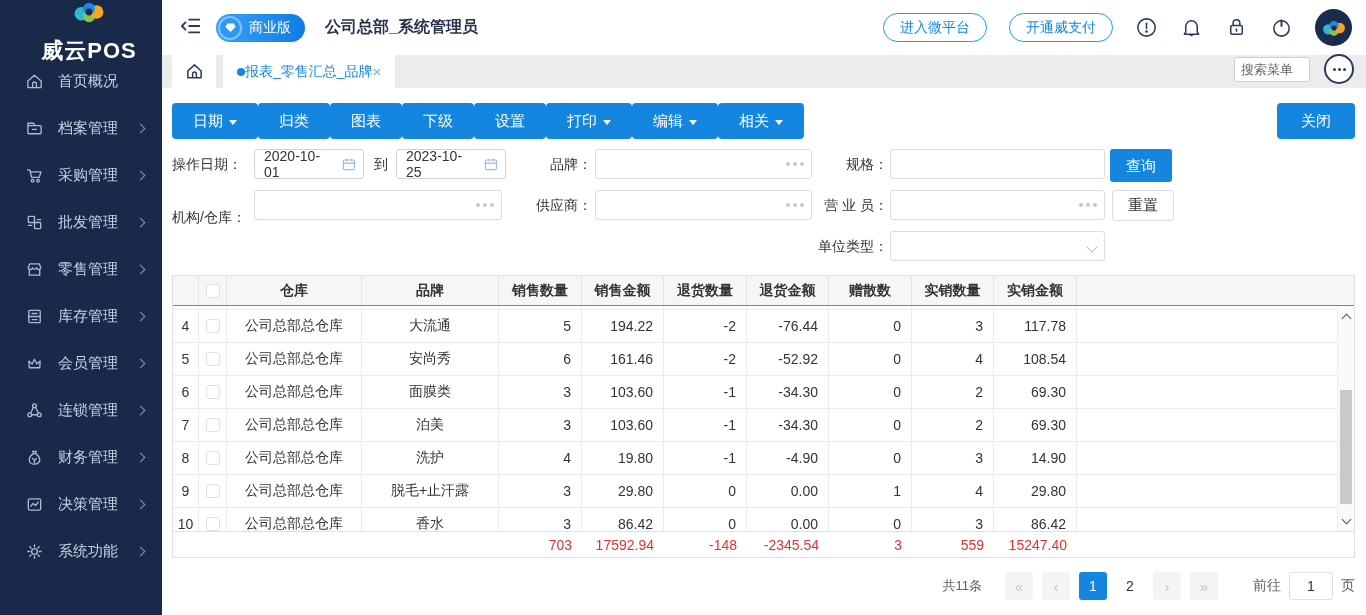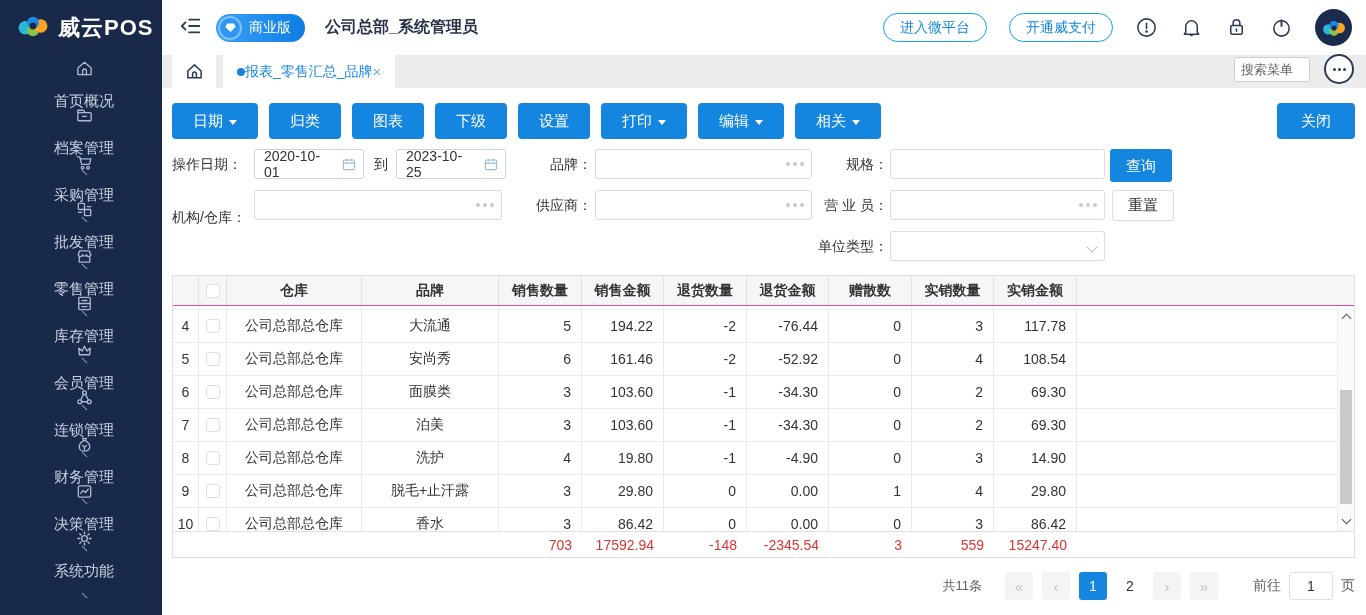--- a/index.html
+++ b/index.html
@@ -2,24 +2,24 @@
 <html><head>
 <meta charset="utf-8">
 <style>
   * { box-sizing: border-box; margin: 0; padding: 0; }
   html,body { width:1366px; height:615px; overflow:hidden; font-family:"Liberation Sans","DejaVu Sans",sans-serif; background:#fff; }
 
   .app { display:flex; width:1366px; height:615px; }
 
   
   .sidebar { width:162px; height:615px; background:#18294A; flex:0 0 162px; color:#C8D0E0; }
-  .logo-row { height:56px; display:flex; align-items:center; padding-left:16px; gap:8px; }
+  .logo-row { height:56px; display:flex; align-items:center; padding-left:16px; gap:8px;flex-direction:column; }
   .logo-text { color:#fff; font-size:22px; font-weight:bold; letter-spacing:1px; }
   .nav { padding-top:2px; }
-  .nav-item { height:47px; display:flex; align-items:center; padding:0 18px 0 24px; gap:14px; font-size:15px; cursor:pointer; color:#C8D0E0;flex-direction:column; }
+  .nav-item { height:47px; display:flex; align-items:center; padding:0 18px 0 24px; gap:14px; font-size:15px; cursor:pointer; color:#C8D0E0; }
   .nav-icon { width:20px; height:20px; flex:0 0 20px; display:flex; align-items:center; justify-content:center; }
   .nav-icon svg { width:19px; height:19px; stroke:#AEB9CF; fill:none; stroke-width:1.4; stroke-linecap:round; stroke-linejoin:round; }
   .nav-label { flex:1; }
   .nav-arrow { width:7px; height:7px; border-top:1.5px solid #8E9AB4; border-right:1.5px solid #8E9AB4; transform:rotate(45deg); }
 
   
   .main { flex:1; display:flex; flex-direction:column; min-width:0; }
 
   
   .topbar { height:55px; background:#fff; display:flex; align-items:center; padding:0 14px 0 18px; gap:14px; }
@@ -44,21 +44,21 @@
   .tabbar-right { margin-left:auto; display:flex; align-items:center; gap:14px; padding:0 12px 4px 0; }
   .menu-search { width:76px; height:25px; border:1px solid #cfcfcf; border-radius:3px; background:#fff; font-size:13px; padding:0 6px; color:#333; font-family:inherit; }
   .menu-search::placeholder { color:#666; }
   .more-circle { width:30px; height:30px; border-radius:50%; border:2px solid #2B3A55; background:#fff; display:flex; align-items:center; justify-content:center; gap:2px; cursor:pointer; }
   .more-circle i { width:3px; height:3px; border-radius:50%; background:#2B3A55; }
 
   
   .content { flex:1; background:#fff; padding:15px 11px 0 10px; min-width:0; }
 
   
-  .toolbar { display:flex; gap:11px; }
+  .toolbar { display:flex; }
   .tb-btn { height:36px; background:#1586E0; color:#fff; border:none; border-radius:4px; font-size:15px; padding:0 21px; display:flex; align-items:center; gap:6px; cursor:pointer; font-family:inherit; }
   .caret { width:0; height:0; border-left:4px solid transparent; border-right:4px solid transparent; border-top:5px solid #fff; margin-top:2px; }
   .tb-close { margin-left:auto; padding:0 24px; }
 
   
   .filters { position:relative; height:116px; margin-top:10px; font-size:14px; color:#333; }
   .f-label { position:absolute; height:30px; line-height:30px; }
   .f-right { text-align:right; }
   .f-input { position:absolute; height:30px; border:1px solid #dcdcdc; border-radius:3px; background:#fff; font-size:14px; padding:0 8px; color:#333; font-family:inherit; }
   .date-box { position:absolute; height:30px; border:1px solid #c9d6e6; border-radius:3px; background:#fff; display:flex; align-items:center; padding:0 6px 0 9px; gap:6px; cursor:pointer; }

